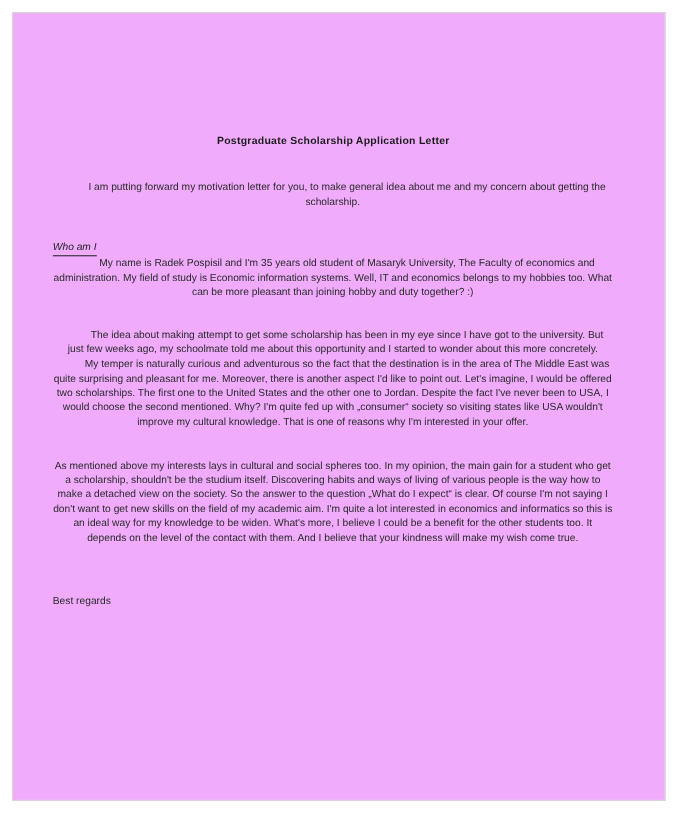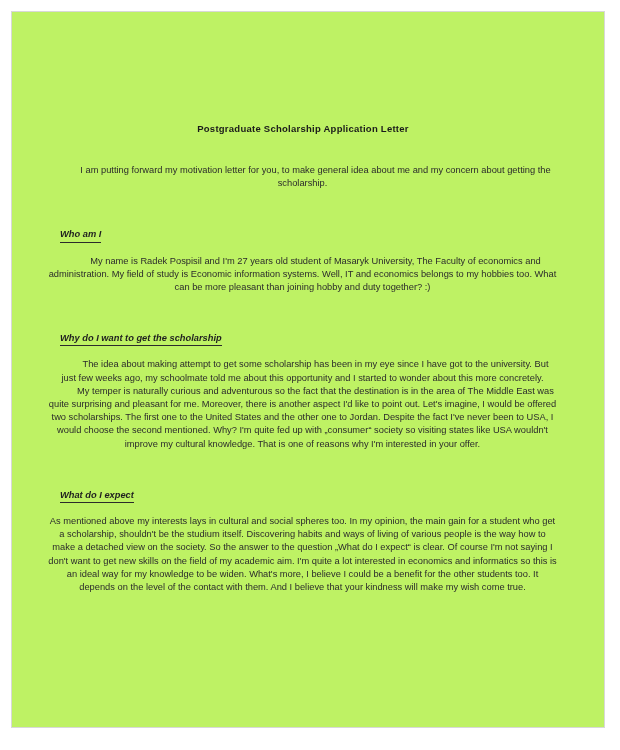--- a/index.html
+++ b/index.html
@@ -12,21 +12,21 @@
     height: 750px;
     font-family: "Liberation Sans", sans-serif;
     overflow: hidden;
   }
   .page {
     position: absolute;
     left: 11px;
     top: 11px;
     width: 594px;
     height: 717px;
-    background: #bef264;
+    background: #f0abfc;
     border: 1px solid #d8d8d8;
     box-sizing: border-box;
   }
   .page-inner {
     position: absolute;
     left: 36px;
     top: 0;
     width: 510px;
     height: 100%;
   }
@@ -53,25 +53,25 @@
     margin: 0 0 0 0;
     font-size: 9.3px;
     line-height: 13.2px;
     color: #2b2b2b;
     text-align: center;
   }
   p.indent {
     text-indent: 26px;
   }
   h2.section-heading {
-    margin: 12px;
+    margin: 0;
     padding: 0;
     font-size: 9.3px;
     line-height: 13.2px;
-    font-weight: bold;
+    font-weight: normal;
     font-style: italic;
     color: #1f1f1f;
     display: inline-block;
     border-bottom: 1px solid #2b2b2b;
     padding-bottom: 0px;
   }
   .heading-wrap {
     margin: 0;
     padding: 0;
     line-height: 13.2px;
@@ -96,38 +96,33 @@
 
     <div class="body-block">
 
       <p class="para indent">I am putting forward my motivation letter for you, to make general idea about me and my concern about getting the scholarship.</p>
 
       <div class="gap-lg"></div>
 
       <div class="heading-wrap">
         <h2 class="section-heading">Who am I</h2>
       </div>
-      <p class="para indent">My name is Radek Pospisil and I'm 27 years old student of Masaryk University,  The Faculty of economics and administration. My field of study is Economic information systems. Well, IT and economics belongs to my hobbies too. What can be more pleasant than joining hobby and duty together? :)</p>
+      <p class="para indent">My name is Radek Pospisil and I'm 35 years old student of Masaryk University,  The Faculty of economics and administration. My field of study is Economic information systems. Well, IT and economics belongs to my hobbies too. What can be more pleasant than joining hobby and duty together? :)</p>
 
       <div class="gap-lg"></div>
 
-      <div class="heading-wrap">
-        <h2 class="section-heading">Why do I want to get the scholarship</h2>
-      </div>
       <p class="para indent">The idea about making attempt to get some scholarship has been in my eye since I have got to the university. But just few weeks ago, my schoolmate told me about this opportunity and I started to wonder about this more concretely.</p>
       <p class="para indent">My temper is naturally curious and adventurous so the fact that the destination is in the area of The Middle East was quite surprising and pleasant for me. Moreover, there is another aspect I'd like to point out. Let's imagine, I would be offered two scholarships. The first one to the United States and the other one to Jordan. Despite the fact I've never been to USA, I would choose the second mentioned. Why? I'm quite fed up with „consumer“ society so visiting states like USA wouldn't improve my cultural knowledge. That is one of reasons why I'm interested in your offer.</p>
 
       <div class="gap-lg"></div>
 
-      <div class="heading-wrap">
-        <h2 class="section-heading">What do I expect</h2>
-      </div>
       <p class="para">As mentioned above my interests lays in cultural and social spheres too. In my opinion, the main gain for a student who get a scholarship, shouldn't be the studium itself. Discovering habits and ways of living of various people is the way how to make a detached view on the society. So the answer to the question „What do I expect“ is clear. Of course I'm not saying I don't want to get new skills on the field of my academic aim. I'm quite a lot interested in economics and informatics so this is an ideal way for my knowledge to be widen. What's more, I believe I could be a benefit for the other students too. It depends on the level of the contact with them. And I believe that your kindness will make my wish come true.</p>
 
       <div class="gap-sign"></div>
 
       <div class="signoff">
+        <p>Best regards</p>
         <div class="sign-gap"></div>
       </div>
 
     </div>
   </div>
 </div>
 
 </body></html>

